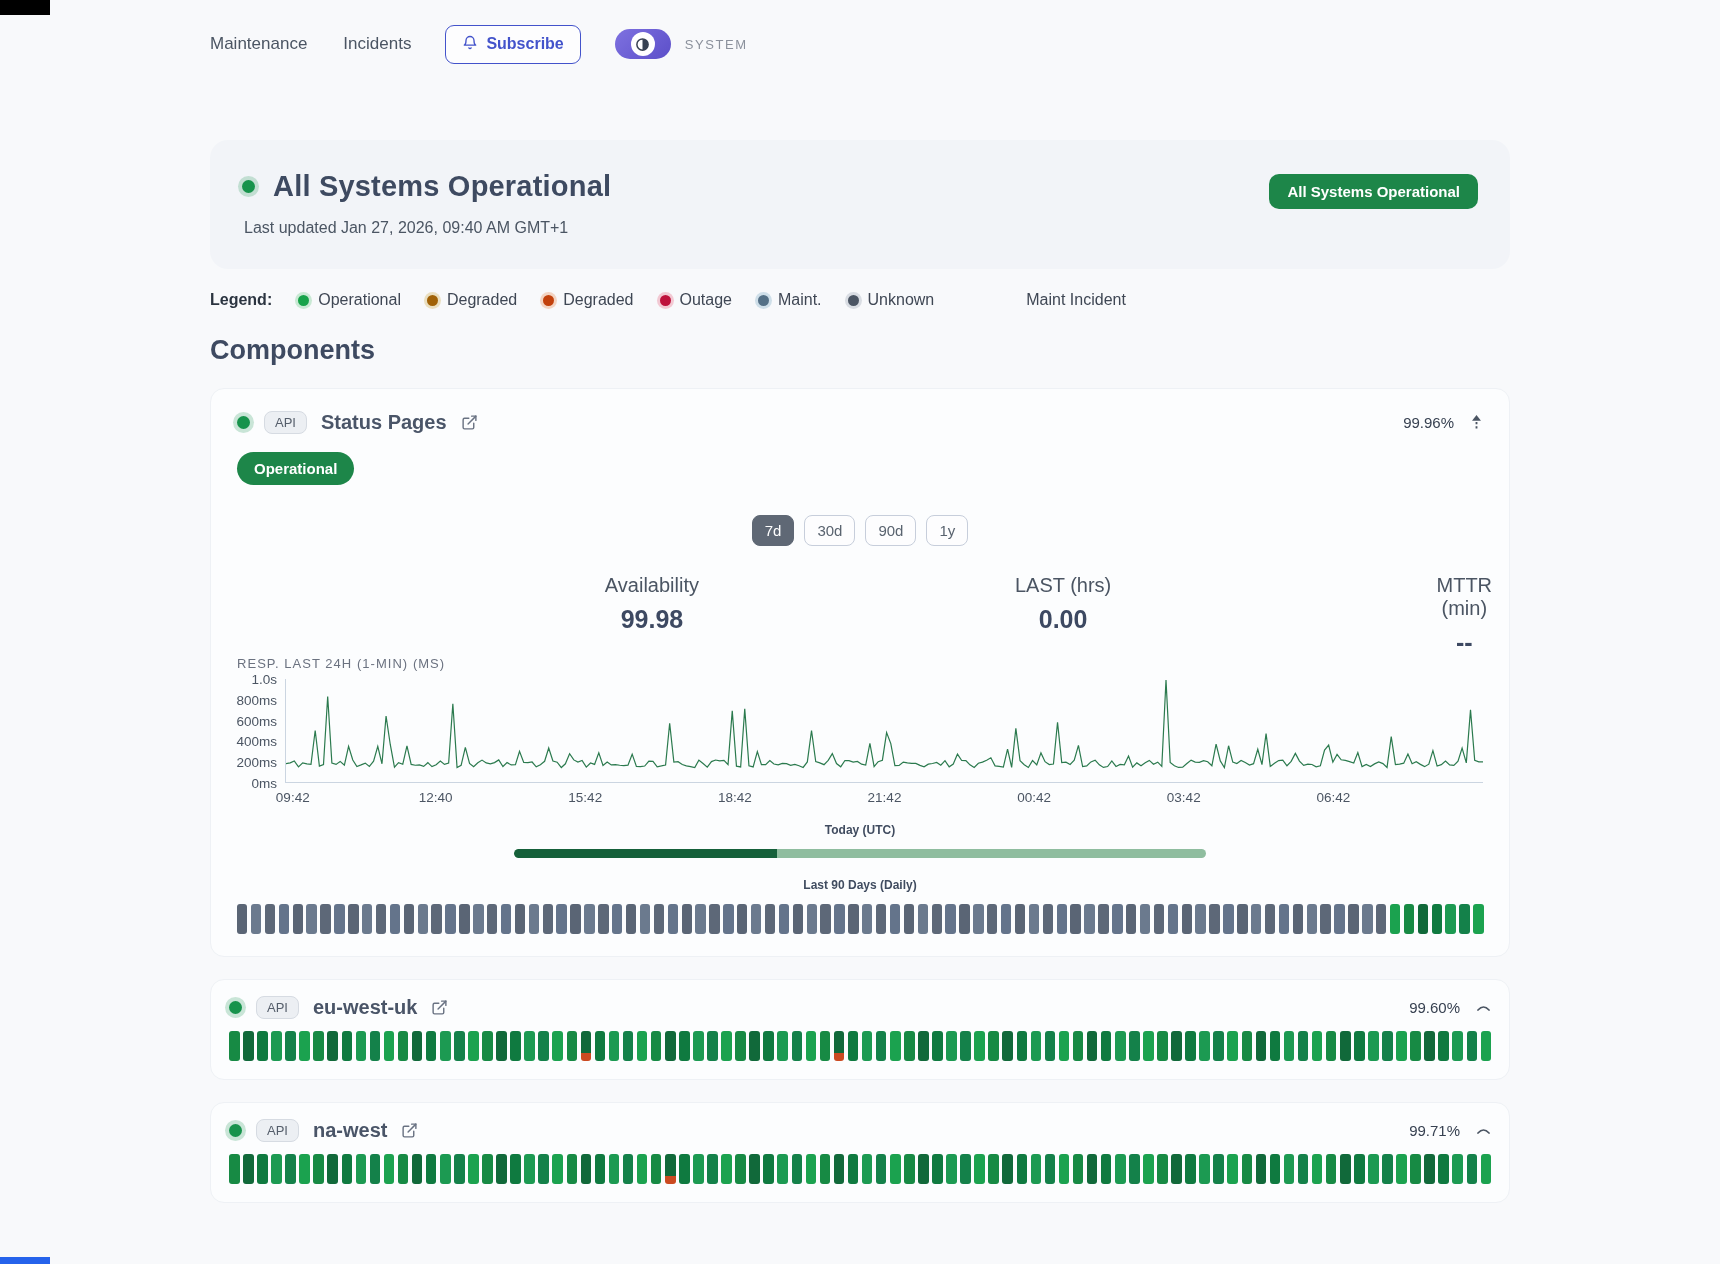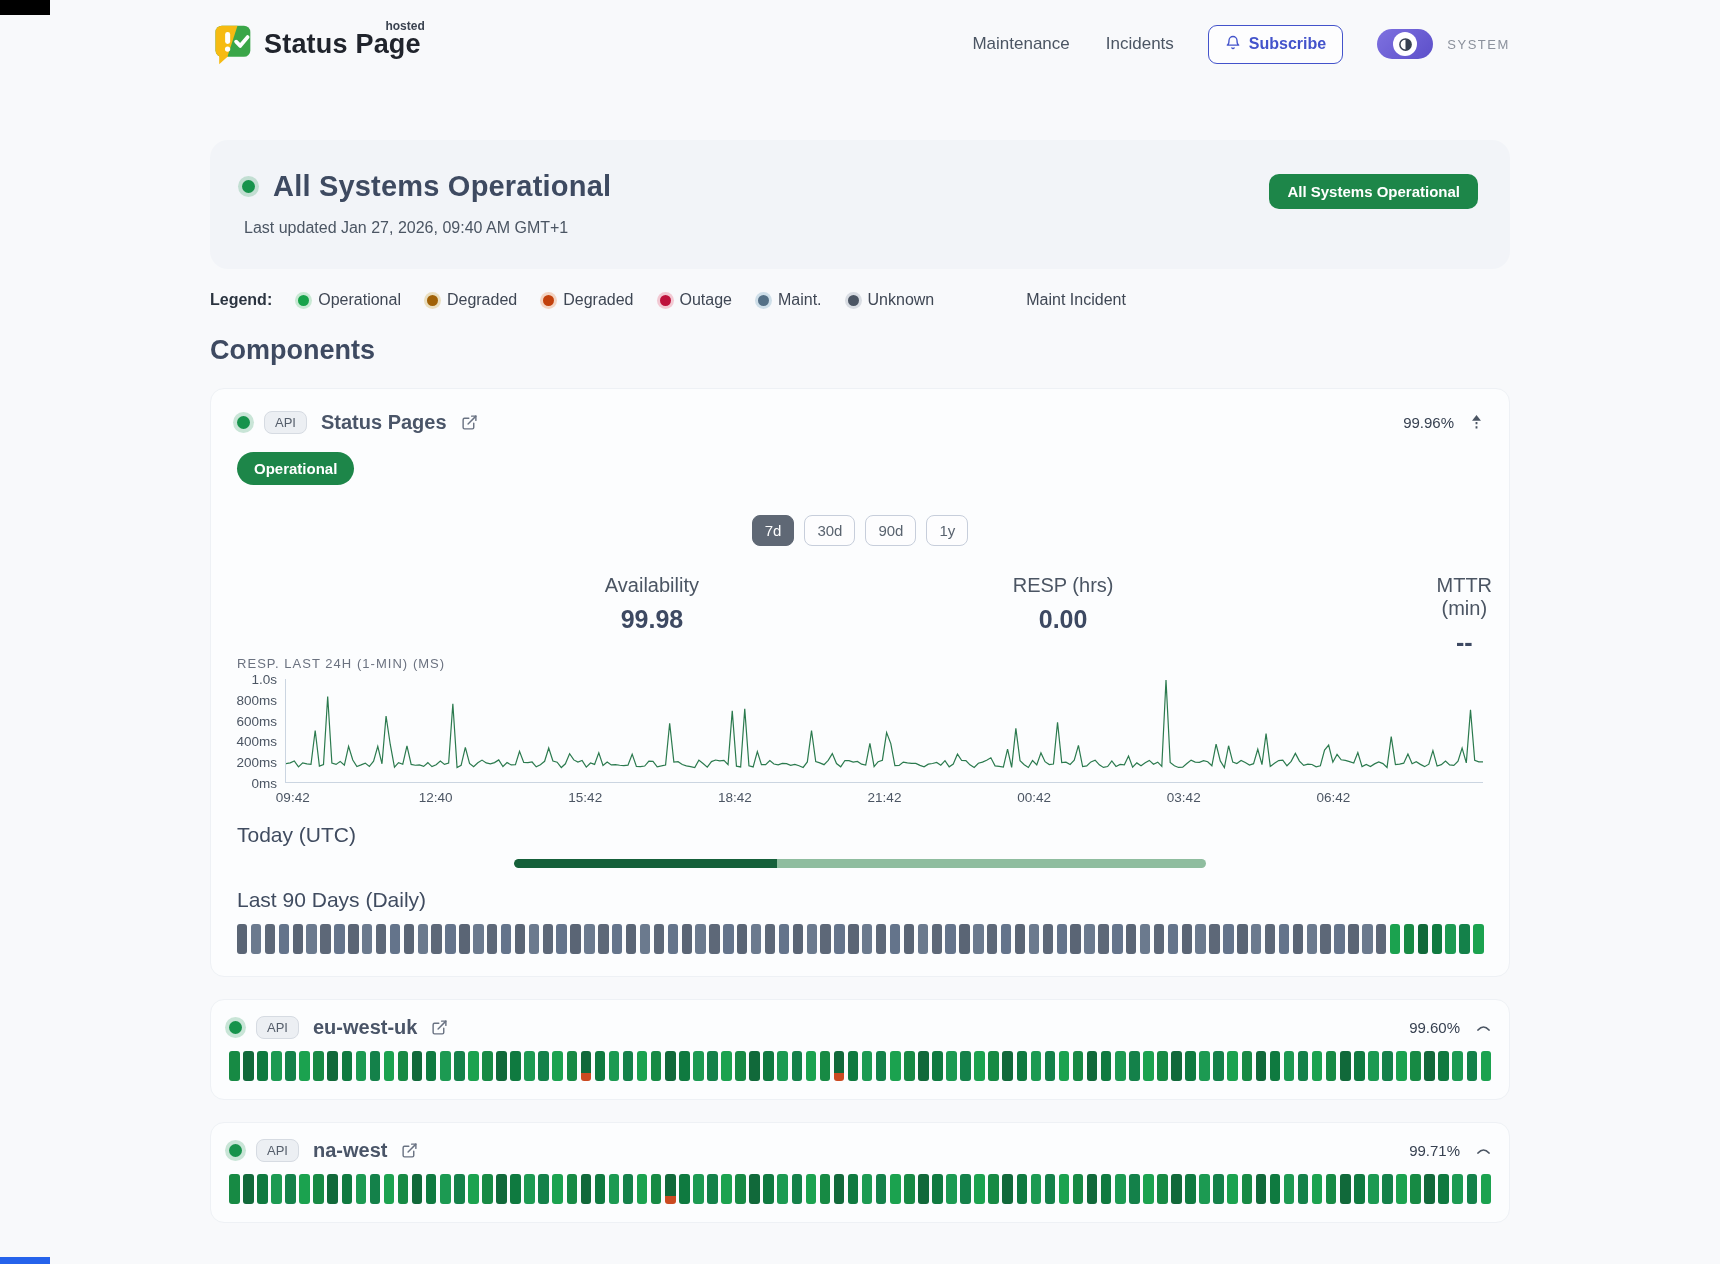--- a/index.html
+++ b/index.html
@@ -75,56 +75,40 @@
 
   .chart-title { margin-top:18px; font-size:13px; color:#6b7280; letter-spacing:.08em; }
   .chart { display:flex; margin-top:8px; }
   .y-axis { width:48px; position:relative; height:104px; flex:0 0 auto; }
   .y-tick { position:absolute; right:8px; transform:translateY(-50%); font-size:13.5px; color:#4b5563; white-space:nowrap; }
   .plot { flex:1; position:relative; height:104px; border-left:1px solid #cbd5e1; border-bottom:1px solid #cbd5e1; }
   .plot svg { position:absolute; inset:0; width:100%; height:100%; }
   .x-axis { position:absolute; top:100%; left:0; right:0; height:24px; }
   .x-tick { position:absolute; top:8px; transform:translateX(-50%); font-size:13.5px; color:#4b5563; white-space:nowrap; }
 
-  .center-label { font-size:21px; color:#404c60; }
+  .center-label { text-align:center; font-size:12px; color:#404c60;font-weight:bold; }
   .today-label { margin-top:40px; }
   .today-bar { margin:12px auto 0; width:55.5%; height:9px; border-radius:5px; background:#8fbd9f; overflow:hidden; }
   .today-fill { height:100%; background:#15603a; border-radius:5px 0 0 5px; }
   .history-label { margin-top:20px; }
 
   .ticks { display:flex; gap:3.5px; margin-top:12px; }
   .tick { flex:1; height:30px; border-radius:3px; }
 
   .component.collapsed { padding:16px 18px 18px; }
 </style>
 </head>
 <body>
 
 <div class="artifact-top"></div>
 <div class="artifact-bottom"></div>
 
 <div class="page">
 
   <header class="header">
-    <div class="logo">
-      <span class="logo-icon">
-        <svg width="44" height="44" viewBox="0 0 48 48">
-          <rect x="6" y="4" width="38" height="34" rx="7" fill="#3aa648"></rect>
-          <path d="M13 4 h17 L19 38 h-6 a7 7 0 0 1 -7 -7 V11 a7 7 0 0 1 7 -7 z" fill="#f6bb12"></path>
-          <path d="M10 36 v10 l10 -9 z" fill="#f6bb12"></path>
-          <rect x="16.5" y="11" width="5.5" height="13" rx="2.7" fill="#fff"></rect>
-          <circle cx="19.2" cy="29.5" r="2.9" fill="#fff"></circle>
-          <path d="M28.5 21.5 l4.5 4.5 L41 16.5" stroke="#fff" stroke-width="4.2" fill="none" stroke-linecap="round" stroke-linejoin="round"></path>
-        </svg>
-      </span>
-      <span class="logo-text-wrap">
-        <span class="logo-text">Status Page</span>
-        <span class="logo-sup">hosted</span>
-      </span>
-    </div>
     <div class="header-right">
       <nav class="nav" id="nav">
           <a class="nav-link">Maintenance</a>
           <a class="nav-link">Incidents</a>
         </nav>
       <button class="subscribe-btn">
         <span class="bell">
           <svg width="16" height="17" viewBox="0 0 24 24" fill="none" stroke="#4353cb" stroke-width="2" stroke-linecap="round" stroke-linejoin="round">
             <path d="M18 9a6 6 0 1 0-12 0c0 6-2.5 7-2.5 7h17S18 15 18 9z"></path>
             <path d="M10.3 20a2 2 0 0 0 3.4 0"></path>
@@ -223,21 +207,21 @@
         <button class="range-btn">90d</button>
         <button class="range-btn">1y</button>
       </div>
 
     <div class="stats-row" id="statsRow">
         <div class="stat">
           <div class="stat-label">Availability</div>
           <div class="stat-value">99.98</div>
         </div>
         <div class="stat">
-          <div class="stat-label">RESP (hrs)</div>
+          <div class="stat-label">LAST (hrs)</div>
           <div class="stat-value">0.00</div>
         </div>
         <div class="stat">
           <div class="stat-label">MTTR (min)</div>
           <div class="stat-value">--</div>
         </div>
       </div>
 
     <div class="chart-title">RESP. LAST 24H (1-MIN) (MS)</div>
     <div class="chart">

